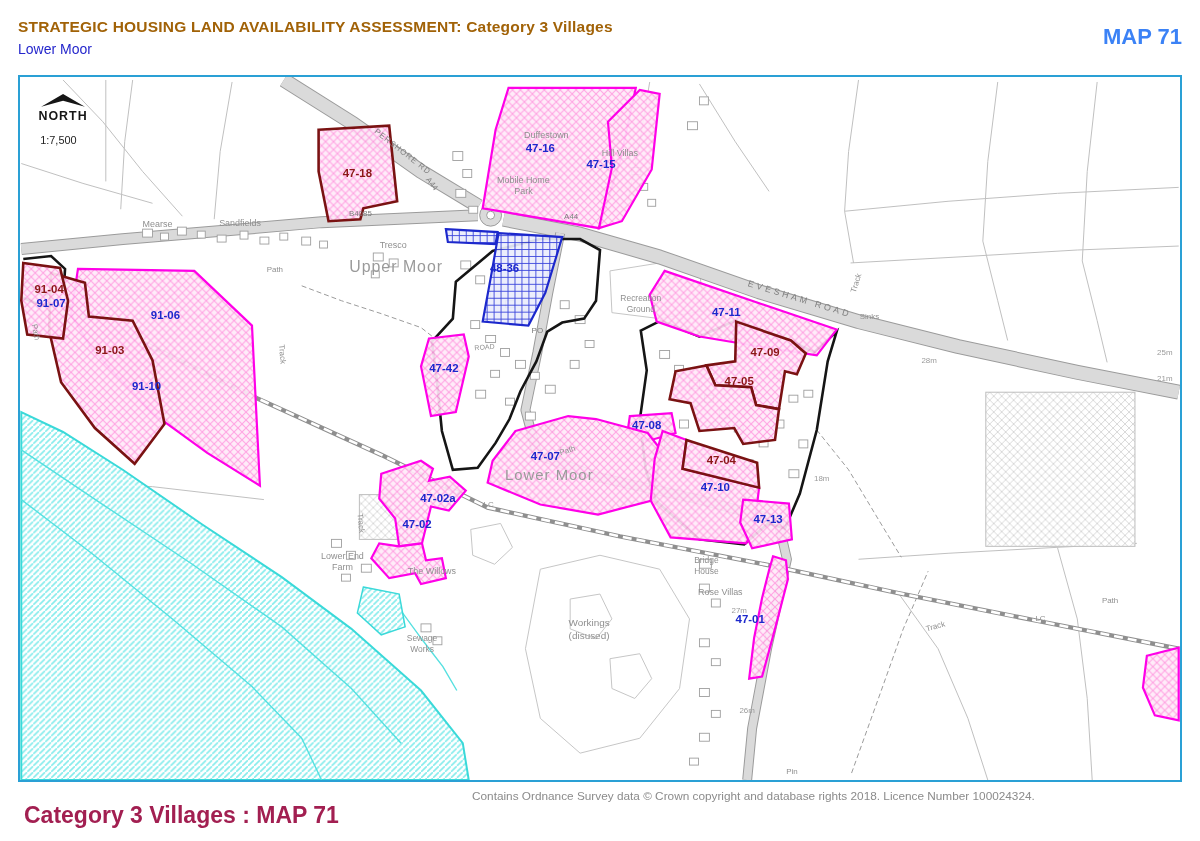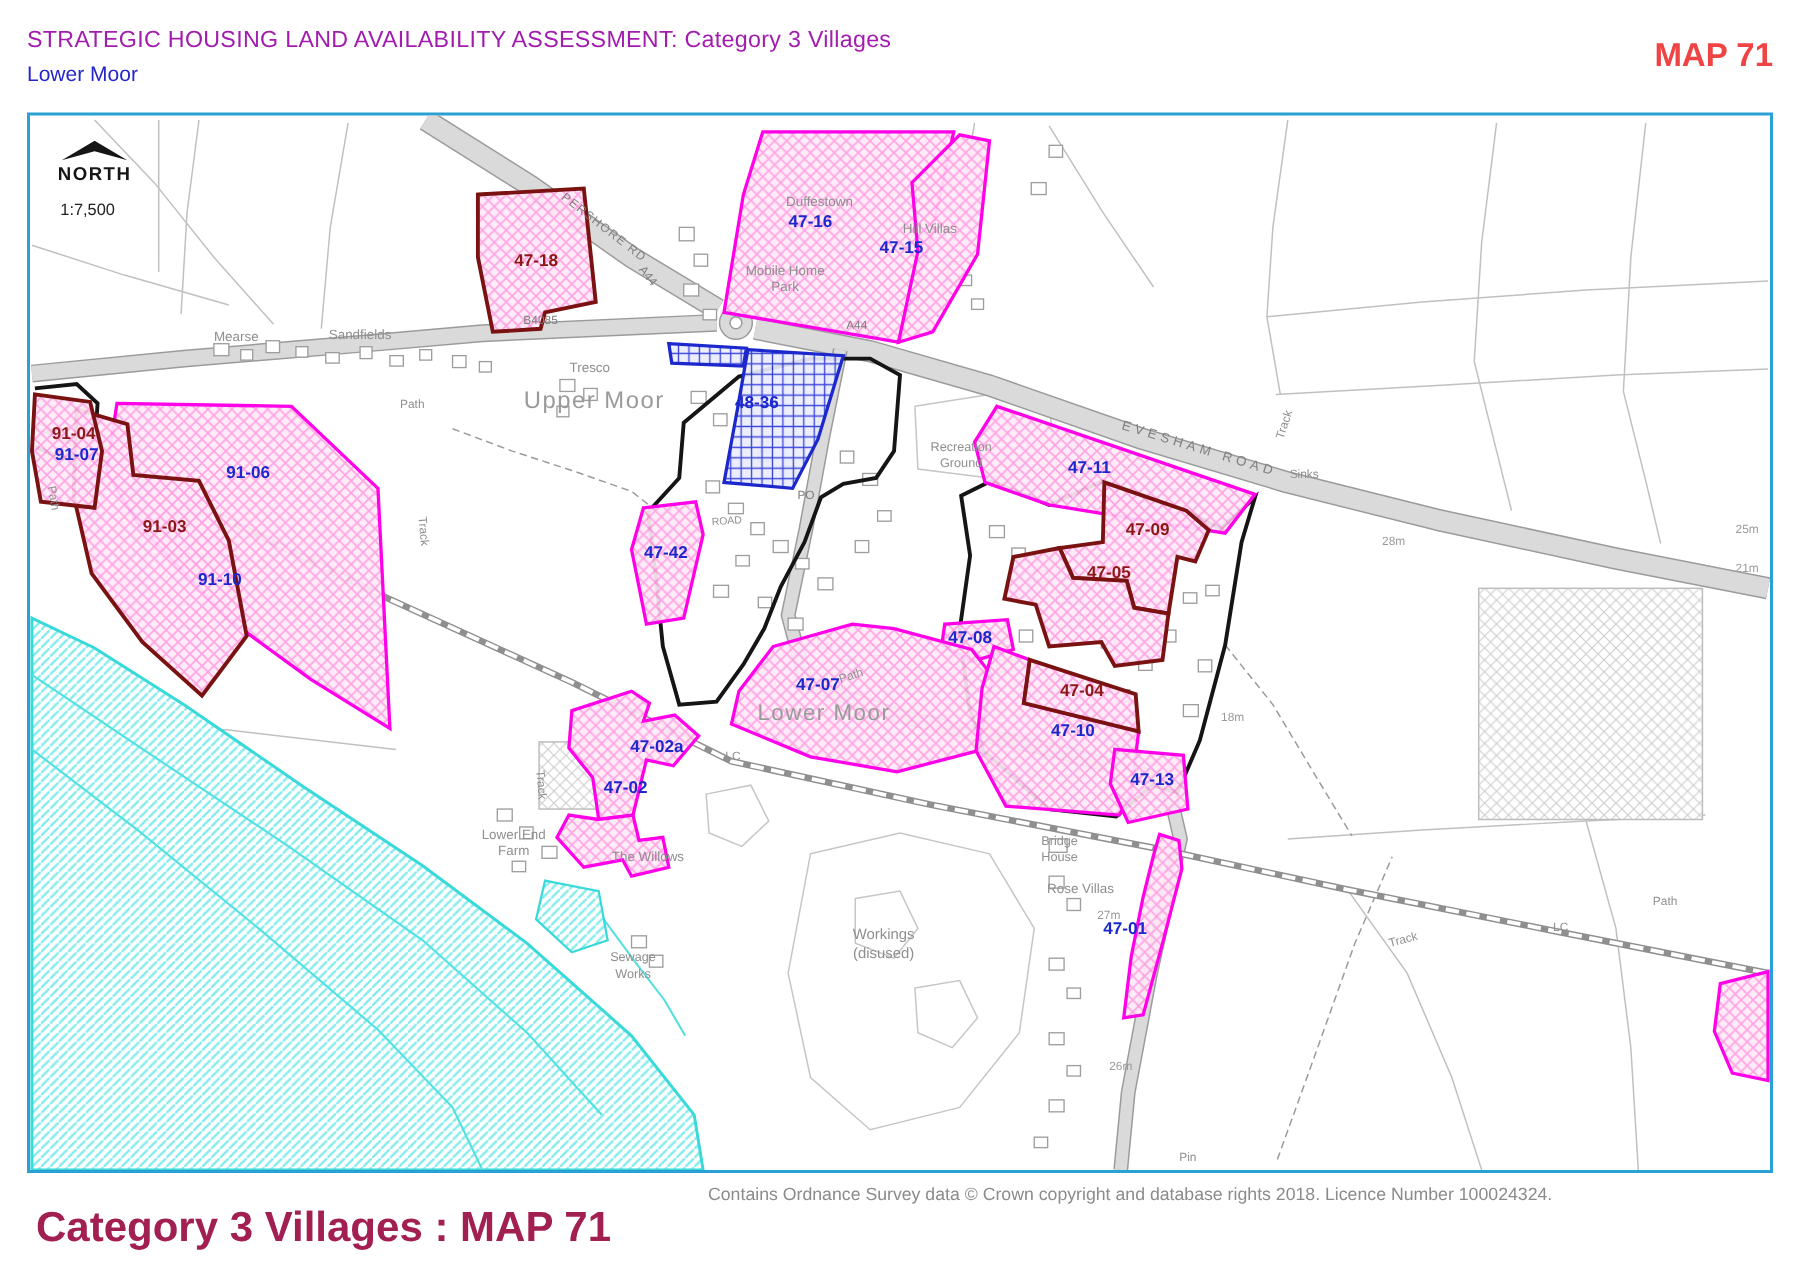--- a/index.html
+++ b/index.html
@@ -1,26 +1,26 @@
 <!DOCTYPE html>
 <html><head>
 <meta charset="utf-8">
 <style>
   html,body{margin:0;padding:0;background:#fff;}
   .page{position:relative;width:1200px;height:841px;background:#fff;overflow:hidden;
         font-family:"Liberation Sans",sans-serif;}
   .hdr{position:absolute;left:18px;top:18px;}
-  .hdr-title{font-size:15.5px;font-weight:normal;color:#a21caf;letter-spacing:.2px;}
+  .hdr-title{font-size:15.5px;font-weight:bold;color:#a16207;letter-spacing:.2px;}
   .hdr-sub{font-size:14px;color:#2426cc;margin-top:5px;}
-  .map-number{position:absolute;right:18px;top:24px;font-size:22px;font-weight:bold;color:#ef4444;}
+  .map-number{position:absolute;right:18px;top:24px;font-size:22px;font-weight:bold;color:#3b82f6;}
   .map-frame{position:absolute;left:18px;top:75px;width:1164px;height:707px;
              border:2px solid #2aa0d5;box-sizing:border-box;background:#fff;}
   .map-frame svg{position:absolute;left:0;top:0;width:100%;height:100%;
                  font-family:"Liberation Sans",sans-serif;}
-  .ftr-left{position:absolute;left:24px;top:802px;font-size:28px;font-weight:bold;color:#a21f51;}
+  .ftr-left{position:absolute;left:24px;top:802px;font-size:23px;font-weight:bold;color:#a21f51;}
   .ftr-right{position:absolute;left:472px;top:788px;width:716px;font-size:11.8px;
              line-height:1.38;color:#8b8b8b;}
 </style>
 </head>
 <body>
 
 <div class="page">
   <div class="hdr">
     <div class="hdr-title">STRATEGIC HOUSING LAND AVAILABILITY ASSESSMENT: Category 3 Villages</div>
     <div class="hdr-sub">Lower Moor</div>

